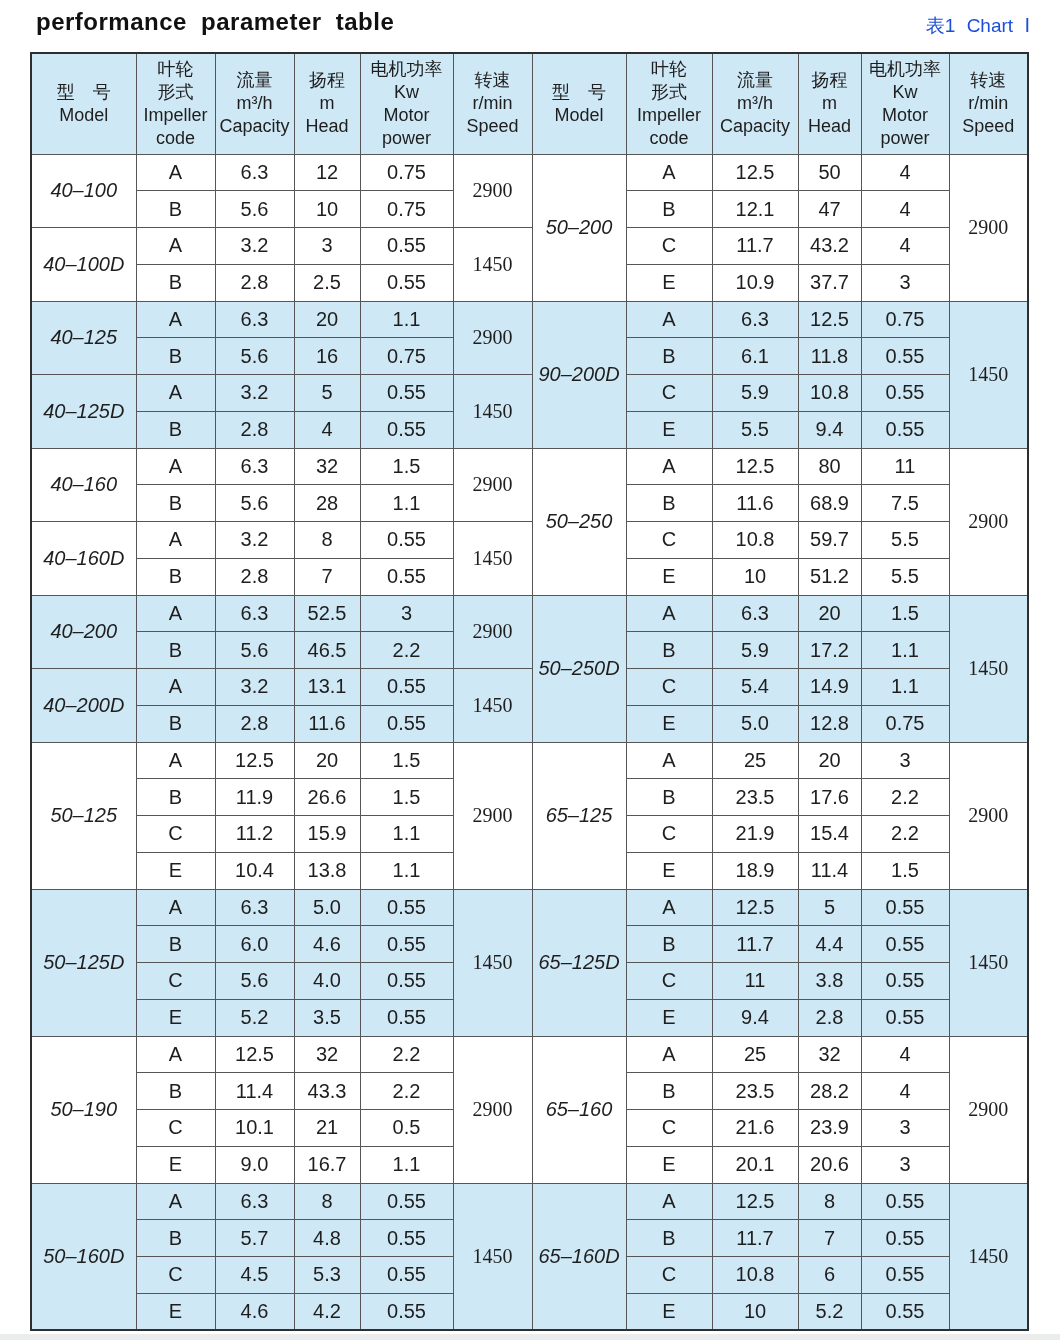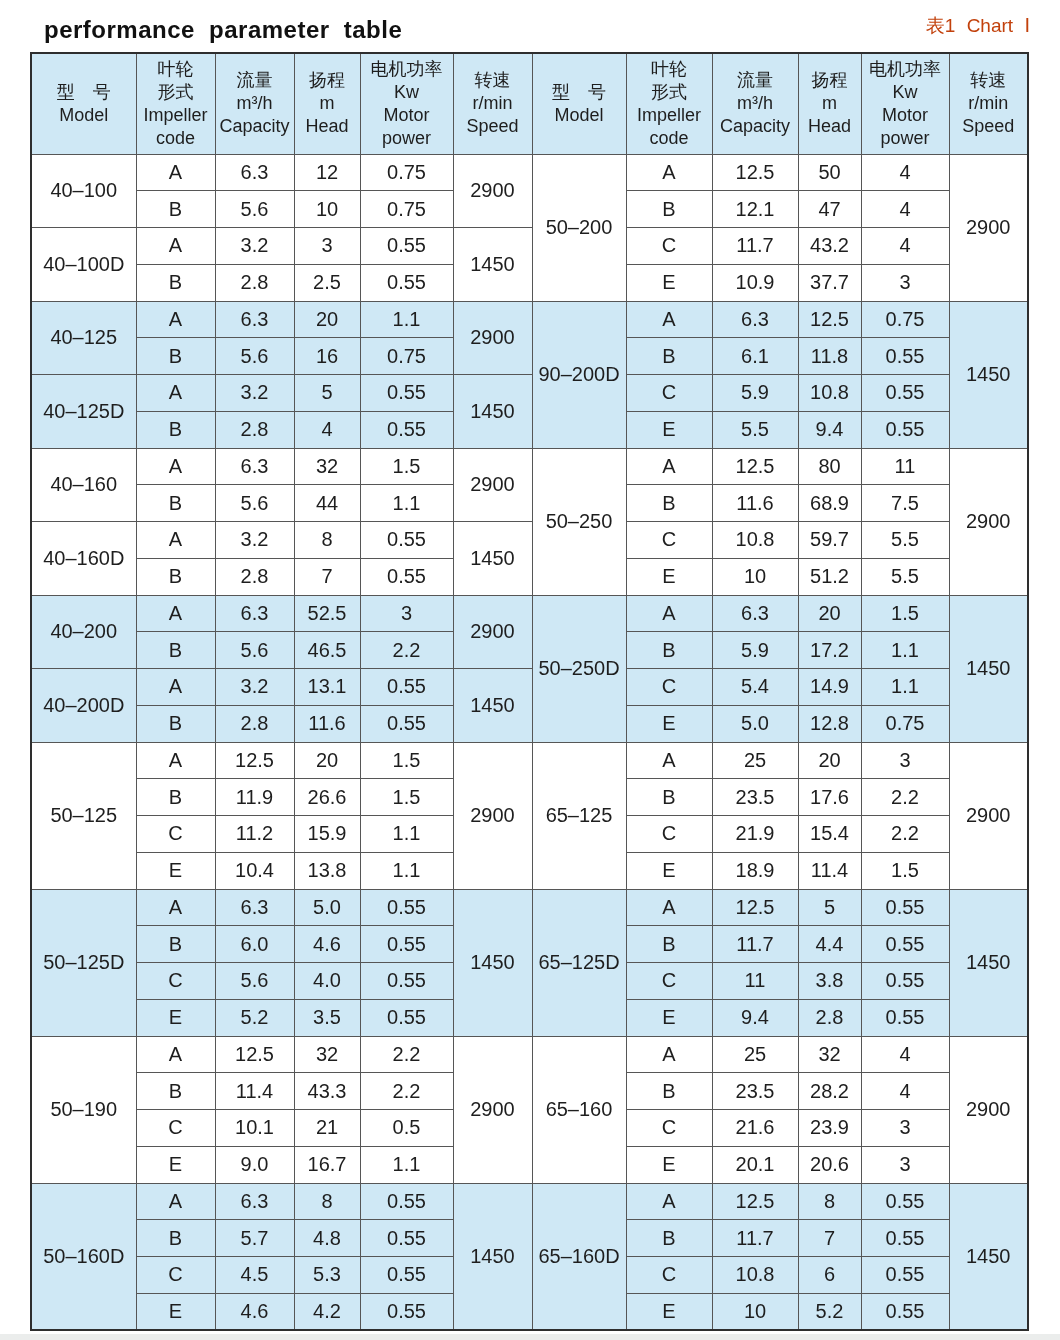--- a/index.html
+++ b/index.html
@@ -7,25 +7,25 @@
     width: 1060px; height: 1340px;
     background: #fdfdfd;
     font-family: "Liberation Sans", "DejaVu Sans", sans-serif;
     position: relative;
     overflow: hidden;
   }
   .page { position: absolute; inset: 0; background: #ffffff; }
   .page-title {
     position: absolute; left: 28px; top: 0px;
     font-size: 24px; font-weight: bold; color: #111;
-    letter-spacing: 0.5px; word-spacing: 7px; margin: 16px;
+    letter-spacing: 0.5px; word-spacing: 7px; margin: 8px;
   }
   .table-caption {
     position: absolute; right: 30px; top: 13px;
-    font-size: 19px; color: #c2410c; word-spacing: 6px;
+    font-size: 19px; color: #1d4ed8; word-spacing: 6px;
   }
   table.perf {
     position: absolute; left: 30px; top: 52px;
     width: 997px; height: 1278px;
     border-collapse: collapse; table-layout: fixed;
     background: #fff;
     border: 2px solid #2e2e2e;
   }
   table.perf th, table.perf td {
     border: 1px solid #565656;
@@ -34,22 +34,22 @@
     overflow: hidden;
   }
   table.perf thead tr { height: 101px; }
   table.perf tbody tr { height: 36.75px; }
   th.hdr {
     background: #cfe8f5;
     font-weight: normal;
     font-size: 18px; line-height: 23px;
   }
   td.data { font-size: 20px; }
-  td.model { font-size: 20px; }
-  td.speed { font-size: 20px; }
+  td.model { font-size: 20px; font-style: italic; }
+  td.speed { font-size: 20px; font-family: Liberation Serif, serif; }
   td.blue { background: #cfe8f5; }
   .bottom-strip {
     position: absolute; left: 0; bottom: 0;
     width: 1060px; height: 6px; background: #ebedec;
   }
 </style>
 </head>
 <body>
 
 <div class="page">
@@ -190,21 +190,21 @@
           <td class="model" rowspan="4">50–250</td>
           <td class="data">A</td>
           <td class="data">12.5</td>
           <td class="data">80</td>
           <td class="data">11</td>
           <td class="speed" rowspan="4">2900</td>
         </tr>
         <tr>
           <td class="data">B</td>
           <td class="data">5.6</td>
-          <td class="data">44</td>
+          <td class="data">28</td>
           <td class="data">1.1</td>
           <td class="data">B</td>
           <td class="data">11.6</td>
           <td class="data">68.9</td>
           <td class="data">7.5</td>
         </tr>
         <tr>
           <td class="model" rowspan="2">40–160D</td>
           <td class="data">A</td>
           <td class="data">3.2</td>

